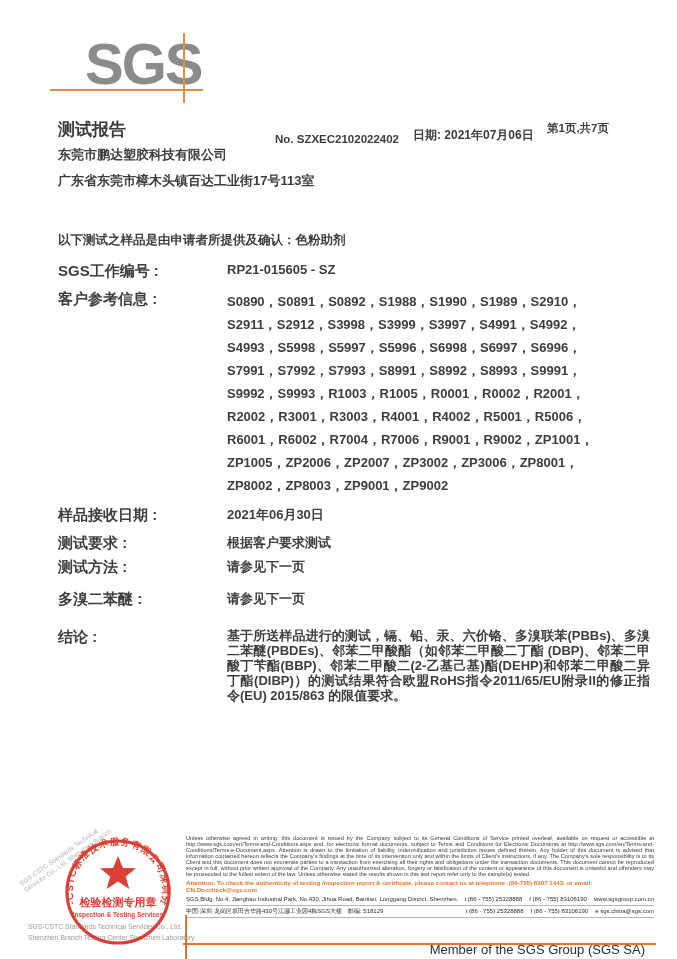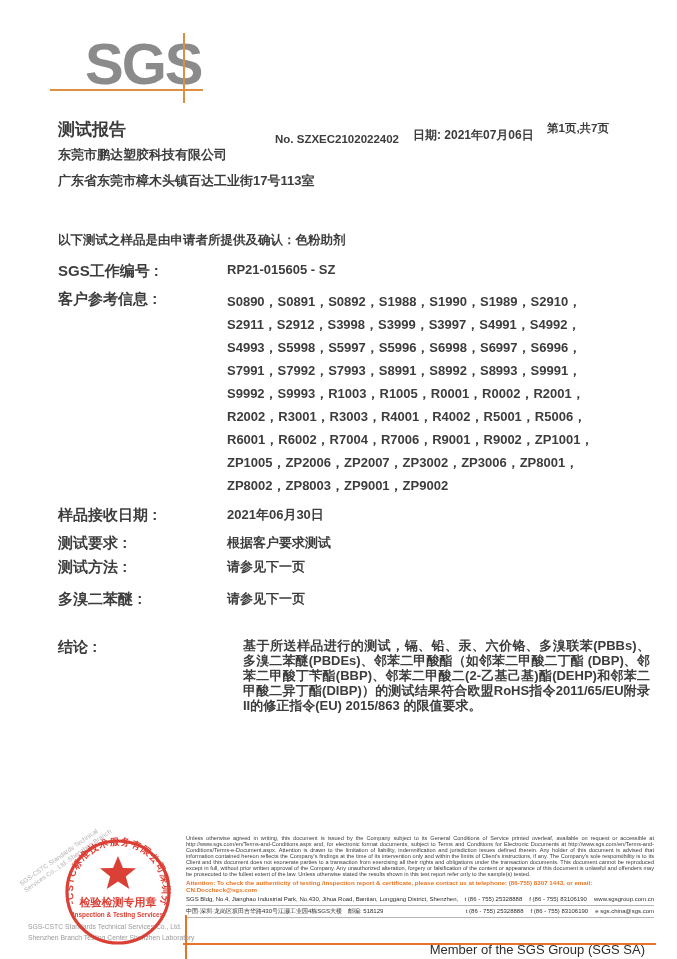--- a/index.html
+++ b/index.html
@@ -107,21 +107,21 @@
         <div class="field-value">根据客户要求测试</div>
       </div>
       <div class="field-row">
         <div class="field-label">测试方法 :</div>
         <div class="field-value">请参见下一页</div>
       </div>
       <div class="field-row" style="margin-top:13px;">
         <div class="field-label">多溴二苯醚 :</div>
         <div class="field-value">请参见下一页</div>
       </div>
-      <div class="field-row" style="margin-top:29px;gap:16px;">
+      <div class="field-row" style="margin-top:19px;">
         <div class="field-label">结论 :</div>
         <div class="field-value conclusion">基于所送样品进行的测试，镉、铅、汞、六价铬、多溴联苯(PBBs)、多溴二苯醚(PBDEs)、邻苯二甲酸酯（如邻苯二甲酸二丁酯 (DBP)、邻苯二甲酸丁苄酯(BBP)、邻苯二甲酸二(2-乙基己基)酯(DEHP)和邻苯二甲酸二异丁酯(DIBP)）的测试结果符合欧盟RoHS指令2011/65/EU附录II的修正指令(EU) 2015/863 的限值要求。</div>
       </div>
     </div>
   </div>
 
   <div class="footer">
     <div class="f-left">
       <div class="watermark">
           <div>SGS-CSTC Standards Technical</div>

